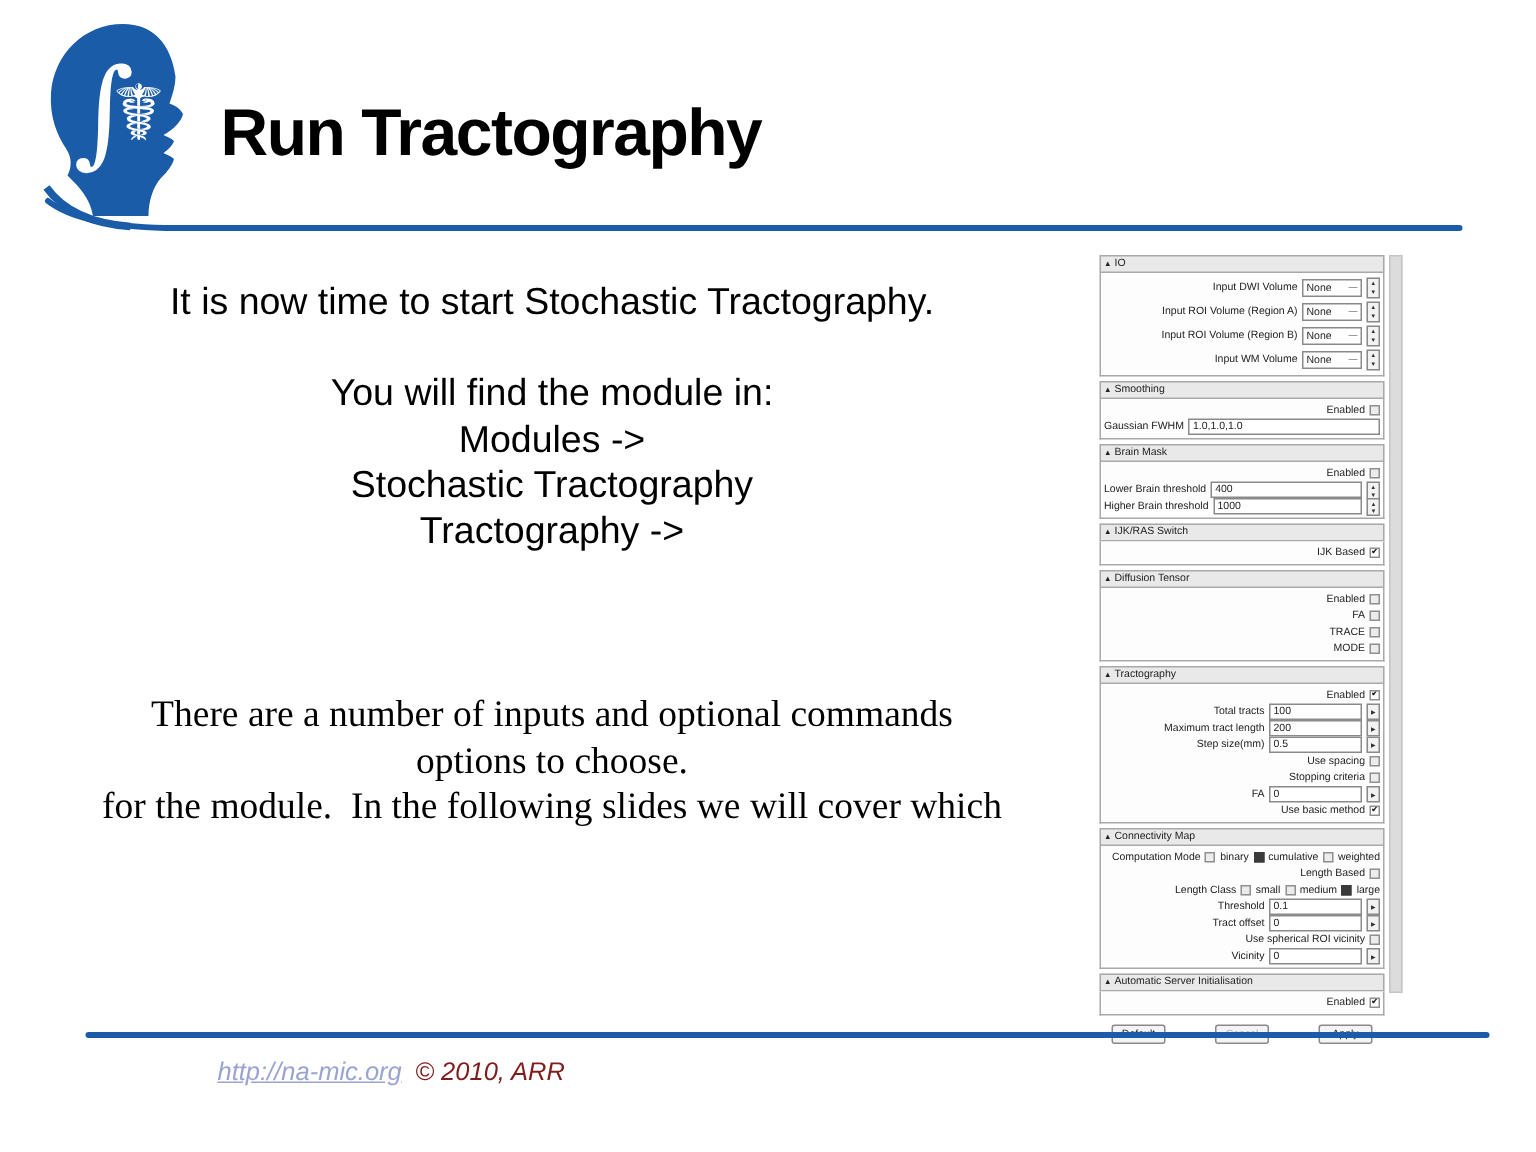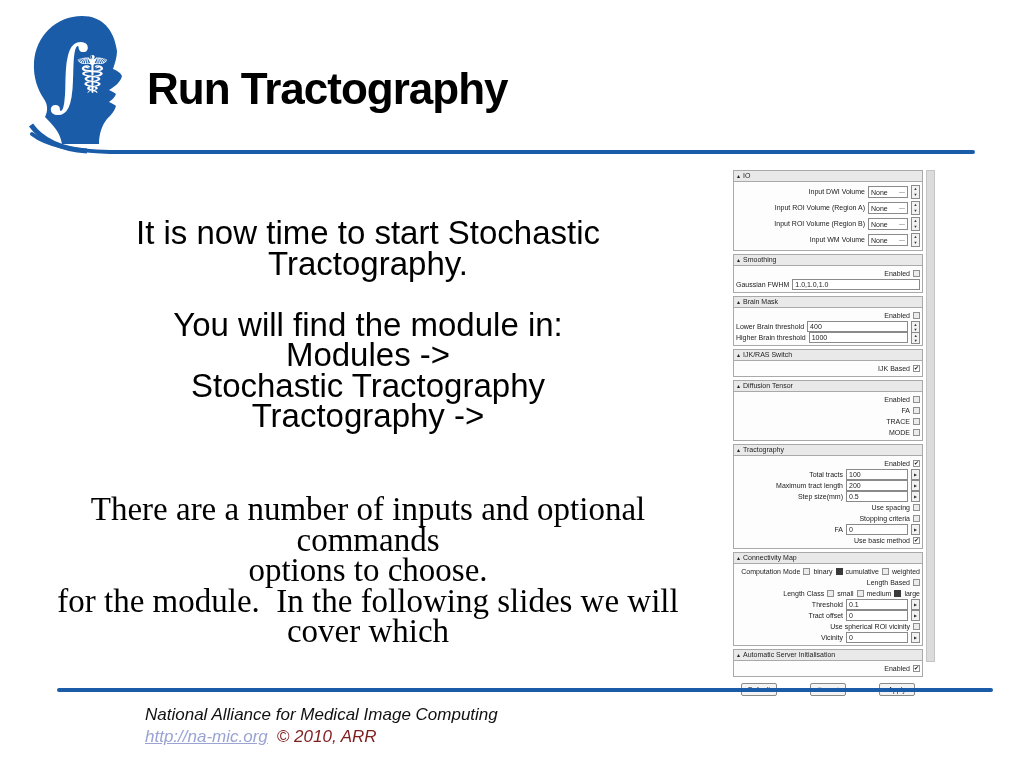--- a/index.html
+++ b/index.html
@@ -7,21 +7,21 @@
          font-family:"Liberation Sans","DejaVu Sans",sans-serif;margin:0 auto;}
 
   
   .logo{position:absolute;left:25px;top:13px;width:122px;height:142px;}
   .page-title{position:absolute;left:147px;top:64px;font-size:44px;font-weight:700;
               letter-spacing:-1px;color:#000;white-space:nowrap;}
   .title-divider{position:absolute;left:0;top:128px;width:1024px;height:34px;pointer-events:none;}
 
   
   .body-block{position:absolute;left:32px;width:672px;text-align:center;color:#000;
-              font-size:33px;white-space:pre-wrap;margin-top:32px;}
+              font-size:25px;white-space:pre-wrap;}
   .block-1{top:186px;}
   .block-2{top:462px;font-family:Liberation Serif, serif;}
   .text-line{min-height:30.5px;line-height:30.5px;}
 
   
   .panel{position:absolute;left:733px;top:170px;width:190px;font-size:7px;color:#222;}
   .sec-h{height:10px;background:#e9e9e9;border:1px solid #a9a9a9;display:flex;align-items:center;
          gap:3px;padding:0 3px;margin-top:3px;cursor:default;}
   .sec-h:first-child{margin-top:0;}
   .tri{font-size:6px;line-height:6px;color:#222;}
@@ -316,19 +316,18 @@
     <div id="panel-buttons" class="btn-row">
         <span class="pbtn">Default</span>
         <span class="pbtn disabled">Cancel</span>
         <span class="pbtn">Apply</span>
       </div>
   </div>
   <div class="scroll-strip"></div>
 
   <div class="footer-divider"></div>
   <div class="footer">
-    <div class="footer-line">National Alliance for Medical Image Computing</div>
     <div class="footer-line">
       <span class="footer-link">http://na-mic.org</span><span class="footer-copy">© 2010, ARR</span>
     </div>
   </div>
 
 </div>
 
 </body></html>

